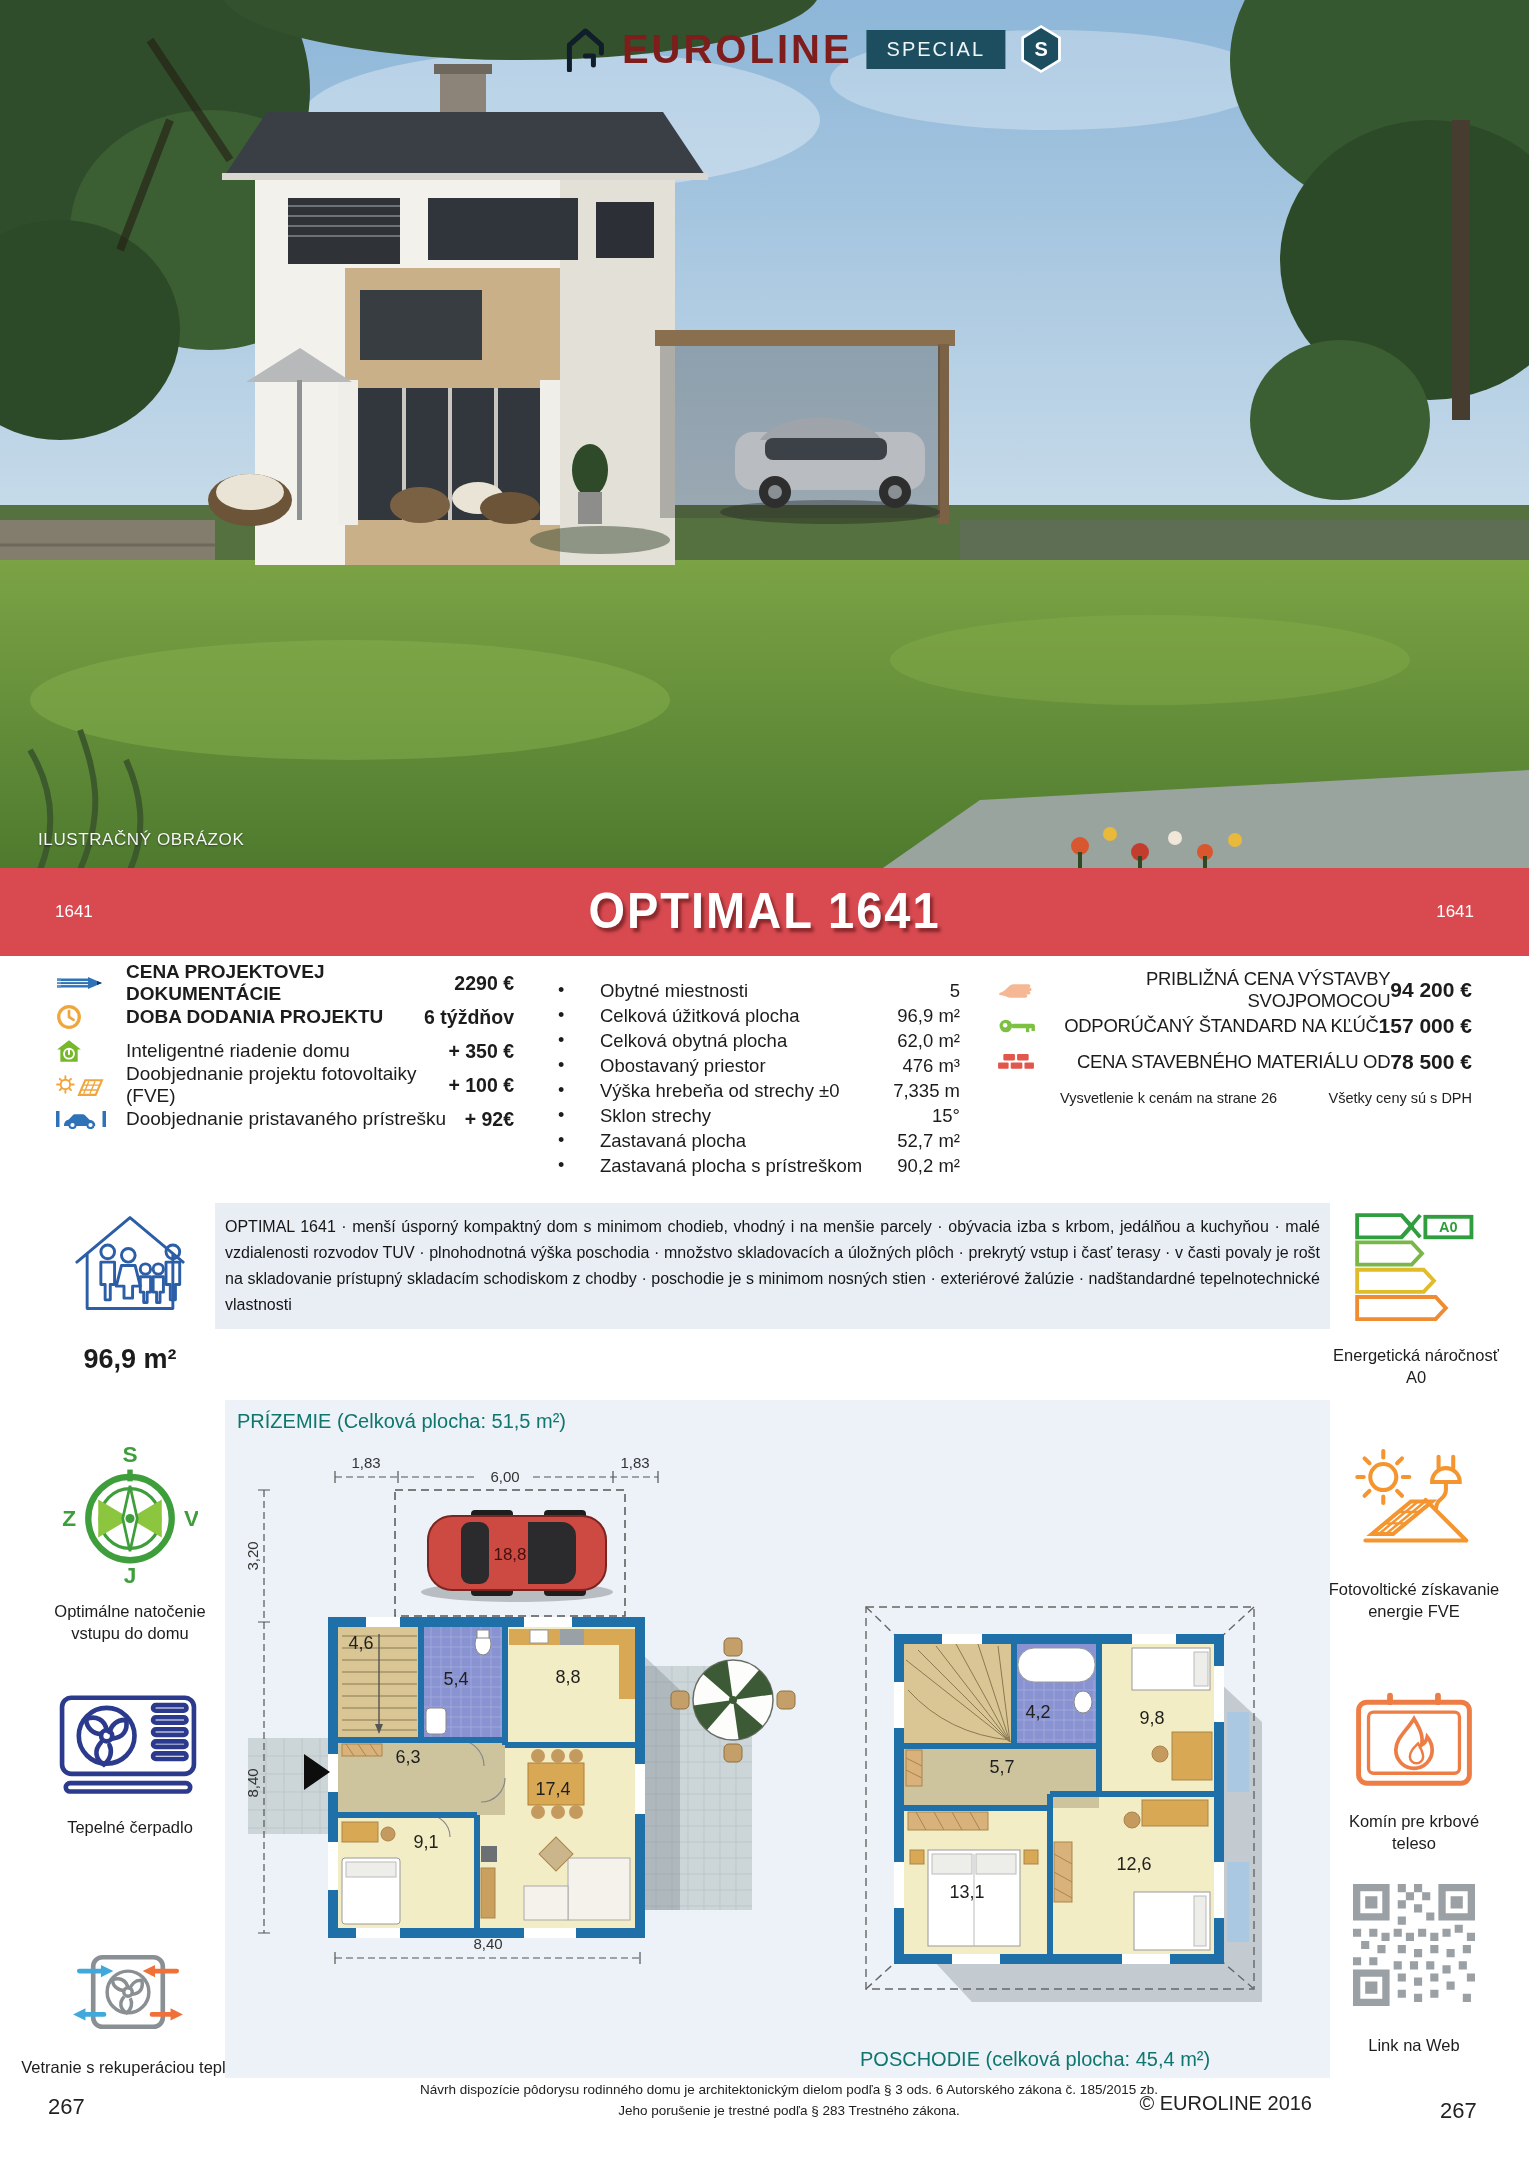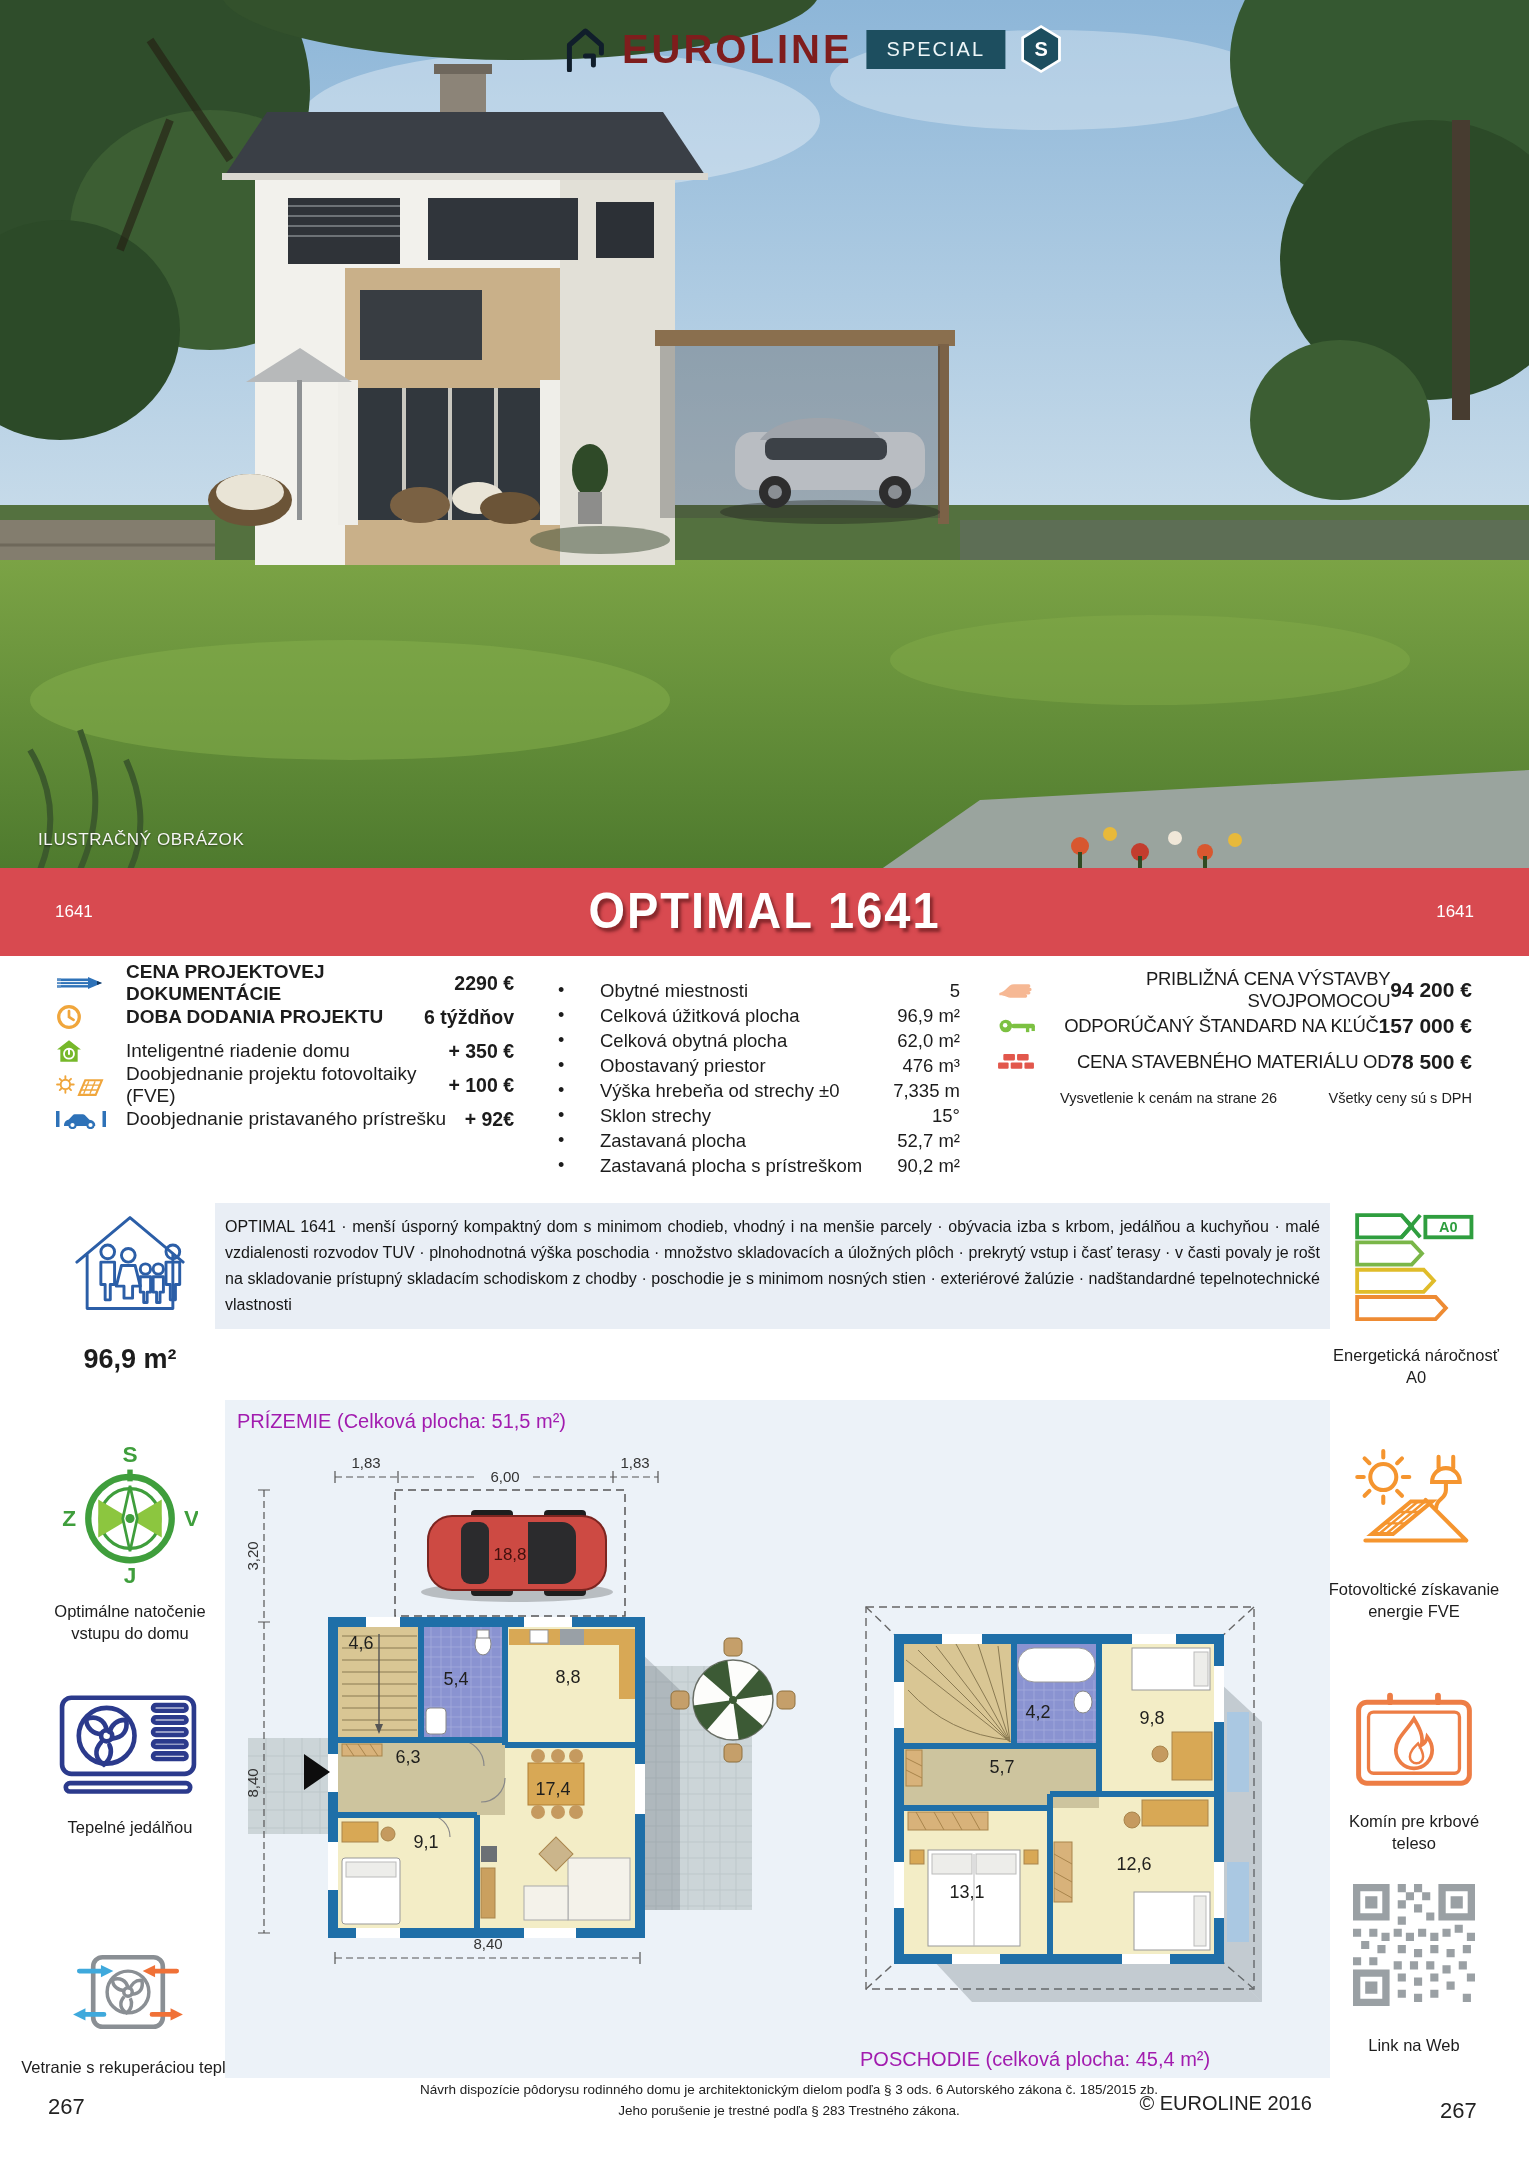--- a/index.html
+++ b/index.html
@@ -44,21 +44,21 @@
   .notes .n1{padding-left:62px;}
   
   .desc{left:215px;top:1203px;width:1115px;background:#e9eef5;box-sizing:border-box;padding:11px 10px 11px 10px;}
   .desc p{margin:0;font-size:16px;line-height:1.62;text-align:justify;color:#161616;}
   
   .icap{position:absolute;text-align:center;font-size:16.5px;line-height:1.35;color:#1d1d1d;}
   .area-badge{left:40px;top:1344px;width:180px;text-align:center;font-size:27px;font-weight:700;}
   .pageno{position:absolute;font-size:22px;color:#222;}
   
   .plans-bg{left:225px;top:1400px;width:1105px;height:678px;background:#ecf2f8;}
-  .plan-title{font-size:20px;color:#a21caf;}
+  .plan-title{font-size:20px;color:#0f766e;}
   svg text{font-family:"Liberation Sans",sans-serif;}
   .dim{font-size:15px;fill:#333;text-anchor:middle;}
   .rlabel{font-size:18px;fill:#1f1f1d;text-anchor:middle;}
   .clabel{font-size:17px;fill:#42100d;text-anchor:middle;}
   
   .f-line{position:absolute;left:264px;width:1050px;text-align:center;font-size:13.5px;color:#222;}
   .copyright{position:absolute;left:1080px;top:2092px;width:232px;text-align:right;font-size:20px;color:#222;}
 </style>
 </head>
 <body>
@@ -439,21 +439,21 @@
       <path d="M52 39c-2-12-12-16-22-12 0 10 8 16 16 16M58 48c12-1 17-9 15-20-10-1-16 6-18 13M46 52c-8 9-6 18 3 24 8-6 9-15 6-21"></path>
       <rect x="102" y="12" width="36" height="6" rx="3"></rect>
           <rect x="102" y="25" width="36" height="6" rx="3"></rect>
       <rect x="102" y="38" width="36" height="6" rx="3"></rect>
           <rect x="102" y="51" width="36" height="6" rx="3"></rect>
       <rect x="102" y="64" width="36" height="6" rx="3"></rect>
       <rect x="8" y="96" width="134" height="9" rx="4.5"></rect>
     </g>
       </svg>
   </div>
-  <div class="icap" style="left:30px;top:1816px;width:200px">Tepelné jedálňou</div>
+  <div class="icap" style="left:30px;top:1816px;width:200px">Tepelné čerpadlo</div>
 
   <div class="abs" style="left:70px;top:1934px">
     <svg width="116" height="116" viewBox="0 0 150 150">
       <rect x="30" y="30" width="90" height="90" rx="12" fill="#fff" stroke="#8a8f94" stroke-width="6"></rect>
       <g fill="none" stroke="#8a8f94" stroke-width="4.5">
           <circle cx="75" cy="75" r="27"></circle>
           <circle cx="75" cy="75" r="5.5"></circle>
         <path d="M75 70c-2-11-11-14-20-11 0 9 8 14 15 14M80 78c11-1 15-8 13-18-9-1-14 6-16 12M70 81c-7 8-5 16 3 21 7-5 8-13 5-19"></path>
         </g>
       <g stroke="#3fa9dc" stroke-width="6" stroke-linecap="round">

